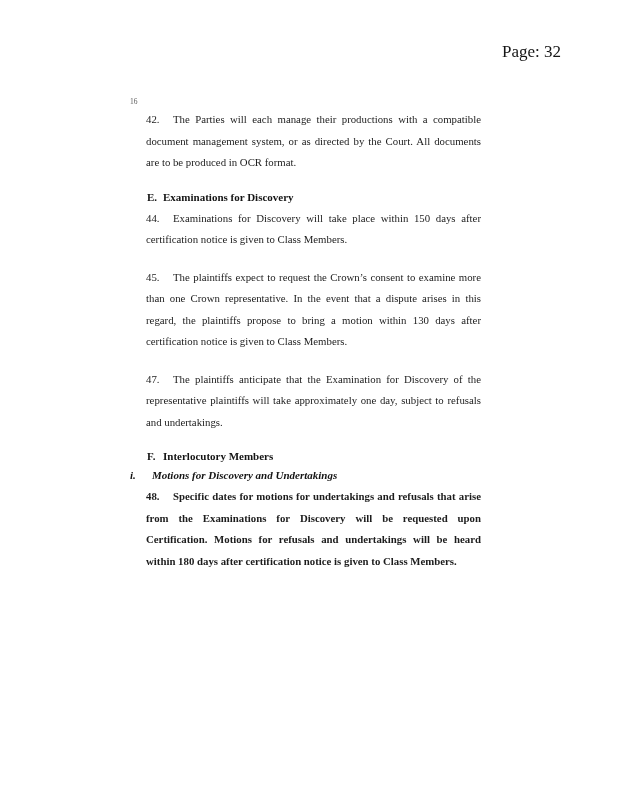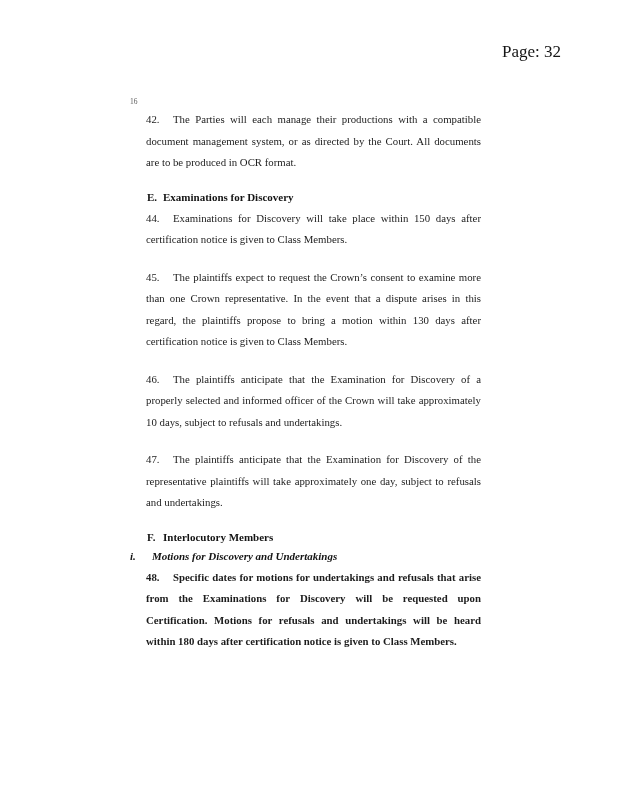--- a/index.html
+++ b/index.html
@@ -94,21 +94,20 @@
 
   <p class="para mt-p42"><span class="pnum">42.</span><span>The Parties will each manage their productions with a compatible document management system, or as directed by the Court. All documents are to be produced in OCR format.</span></p>
 
 
   <div class="h-section mt-hE"><span class="num">E.</span><span>Examinations for Discovery</span></div>
 
   <p class="para mt-p44"><span class="pnum">44.</span><span>Examinations for Discovery will take place within 150 days after certification notice is given to Class Members.</span></p>
 
   <p class="para mt-p45"><span class="pnum">45.</span><span>The plaintiffs expect to request the Crown’s consent to examine more than one Crown representative. In the event that a dispute arises in this regard, the plaintiffs propose to bring a motion within 130 days after certification notice is given to Class Members.</span></p>
 
-  <p class="para mt-p46"><span class="pnum">46.</span><span>The plaintiffs anticipate that the Examination for Discovery of a properly selected and informed officer of the Crown will take approximately 10 days, subject to refusals and undertakings.</span></p>
 
   <p class="para mt-p47"><span class="pnum">47.</span><span>The plaintiffs anticipate that the Examination for Discovery of the representative plaintiffs will take approximately one day, subject to refusals and undertakings.</span></p>
 
   <div class="h-section mt-hF"><span class="num">F.</span><span>Interlocutory Members</span></div>
 
   <div class="h-roman mt-hi"><span class="num">i.</span><span>Motions for Discovery and Undertakings</span></div>
 
   <p class="para mt-p48"><span class="pnum">48.</span><span>Specific dates for motions for undertakings and refusals that arise from the Examinations for Discovery will be requested upon Certification. Motions for refusals and undertakings will be heard within 180 days after certification notice is given to Class Members.</span></p>
 
 </div>

